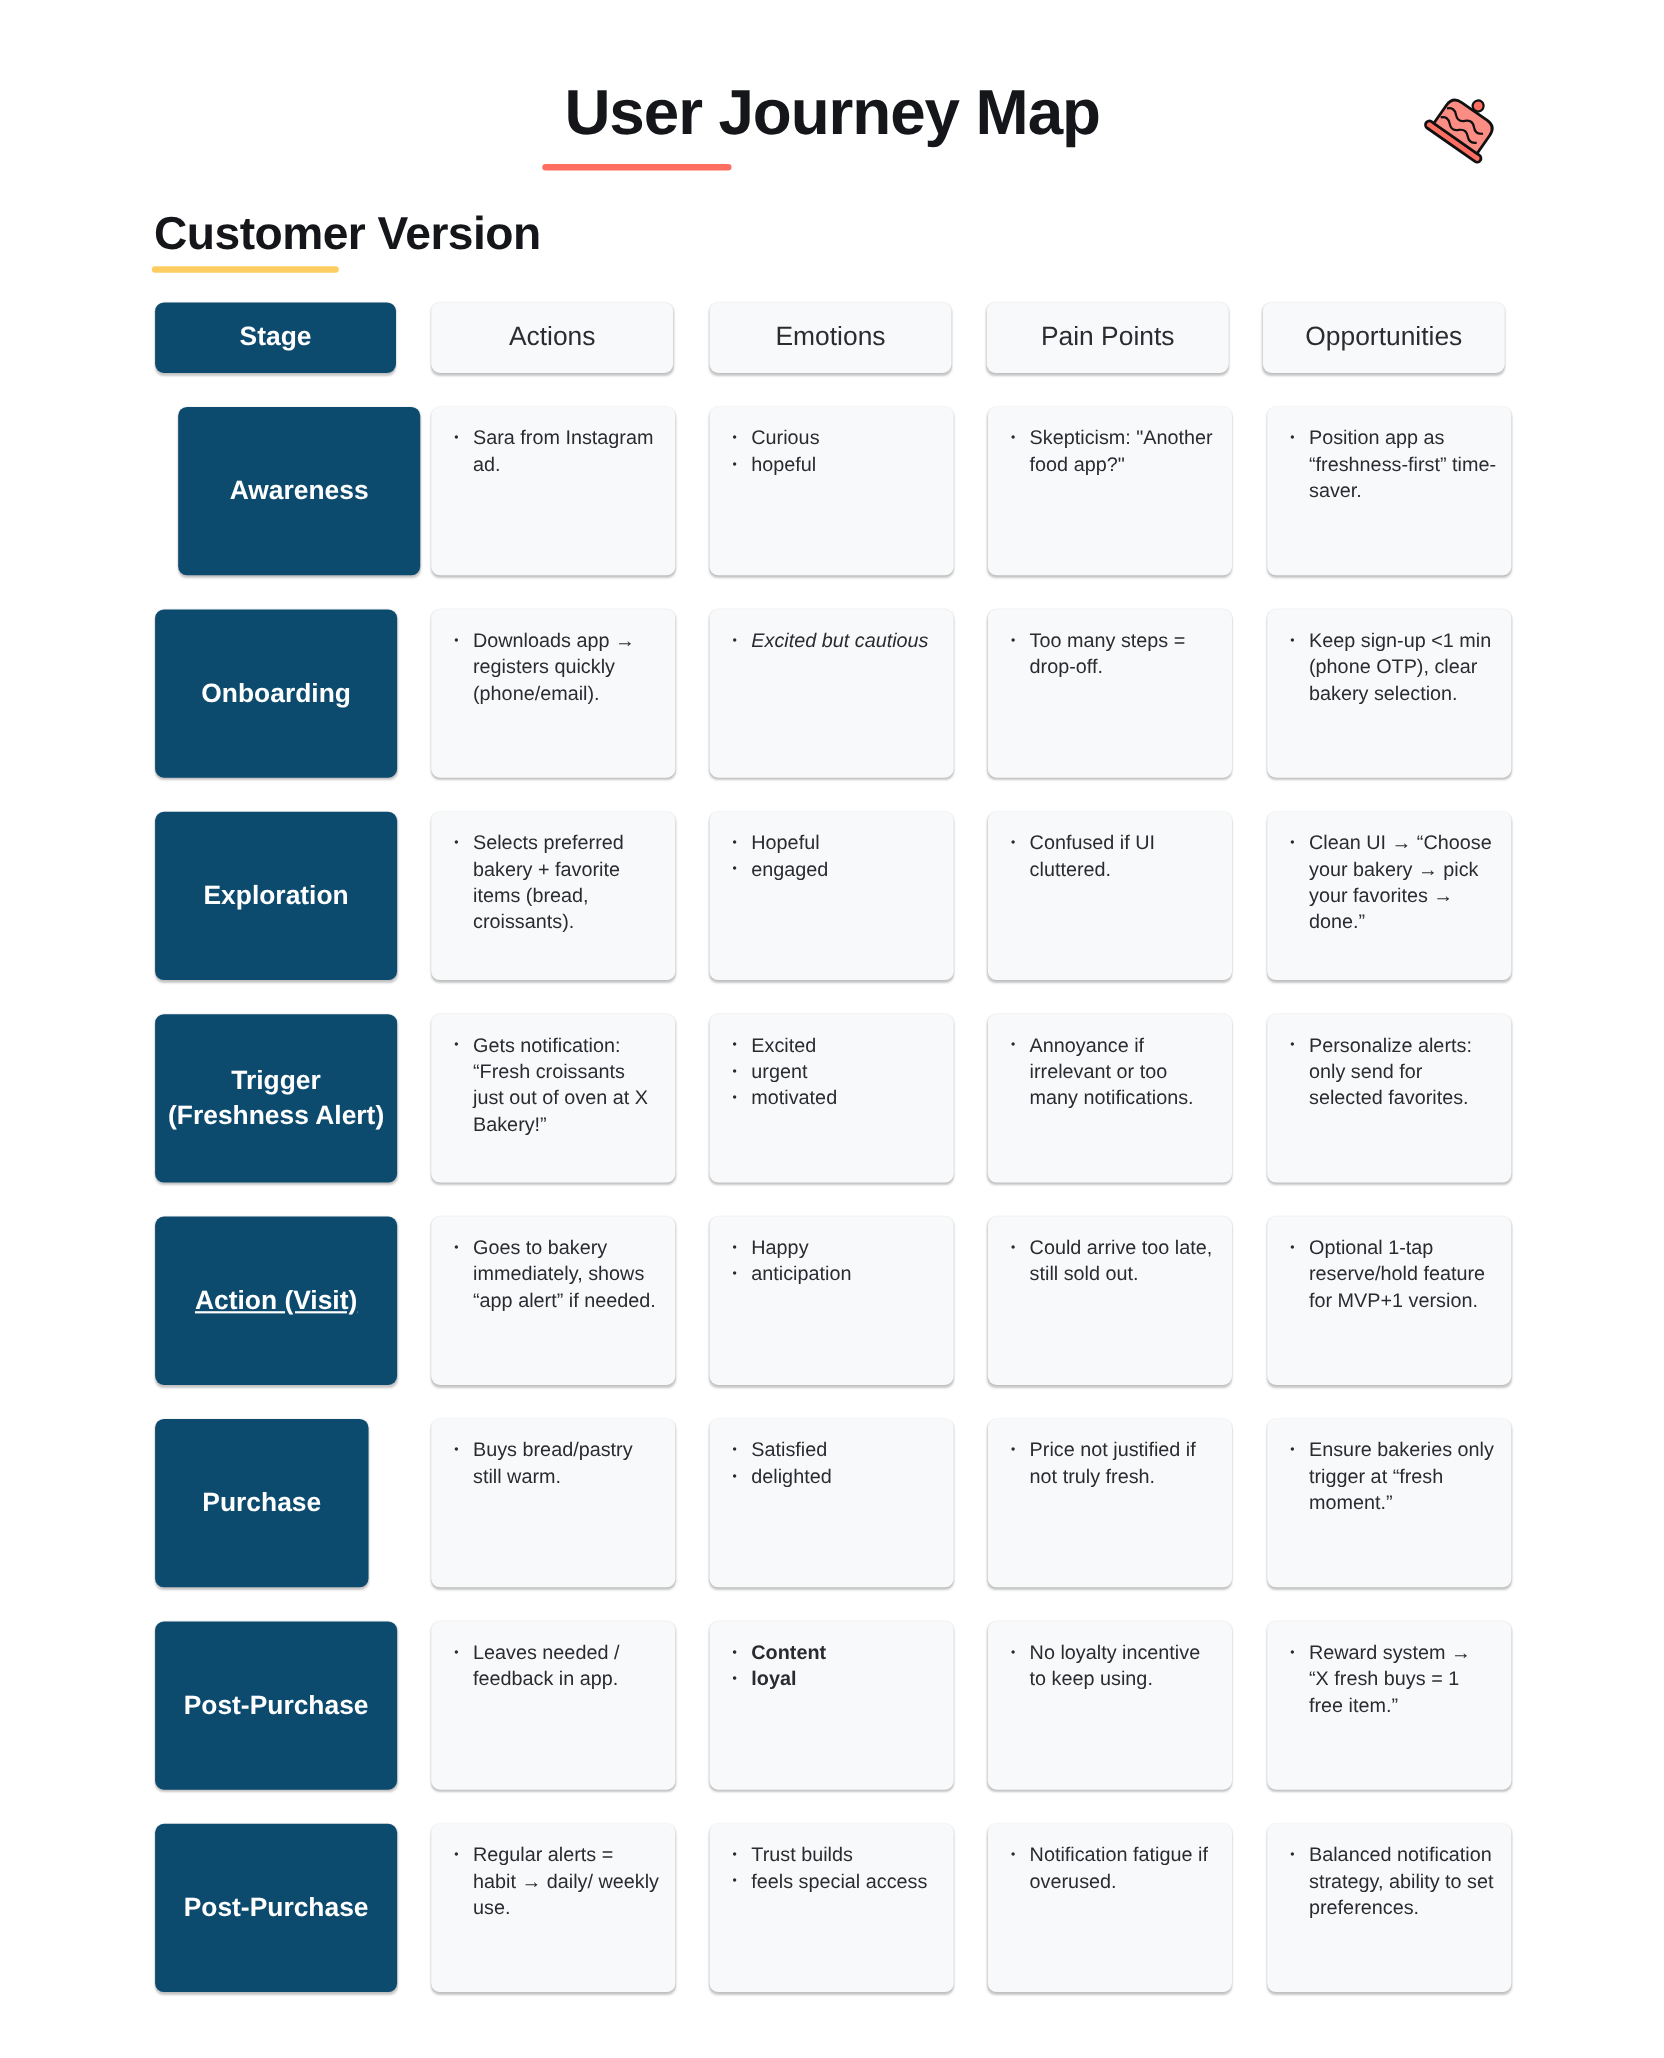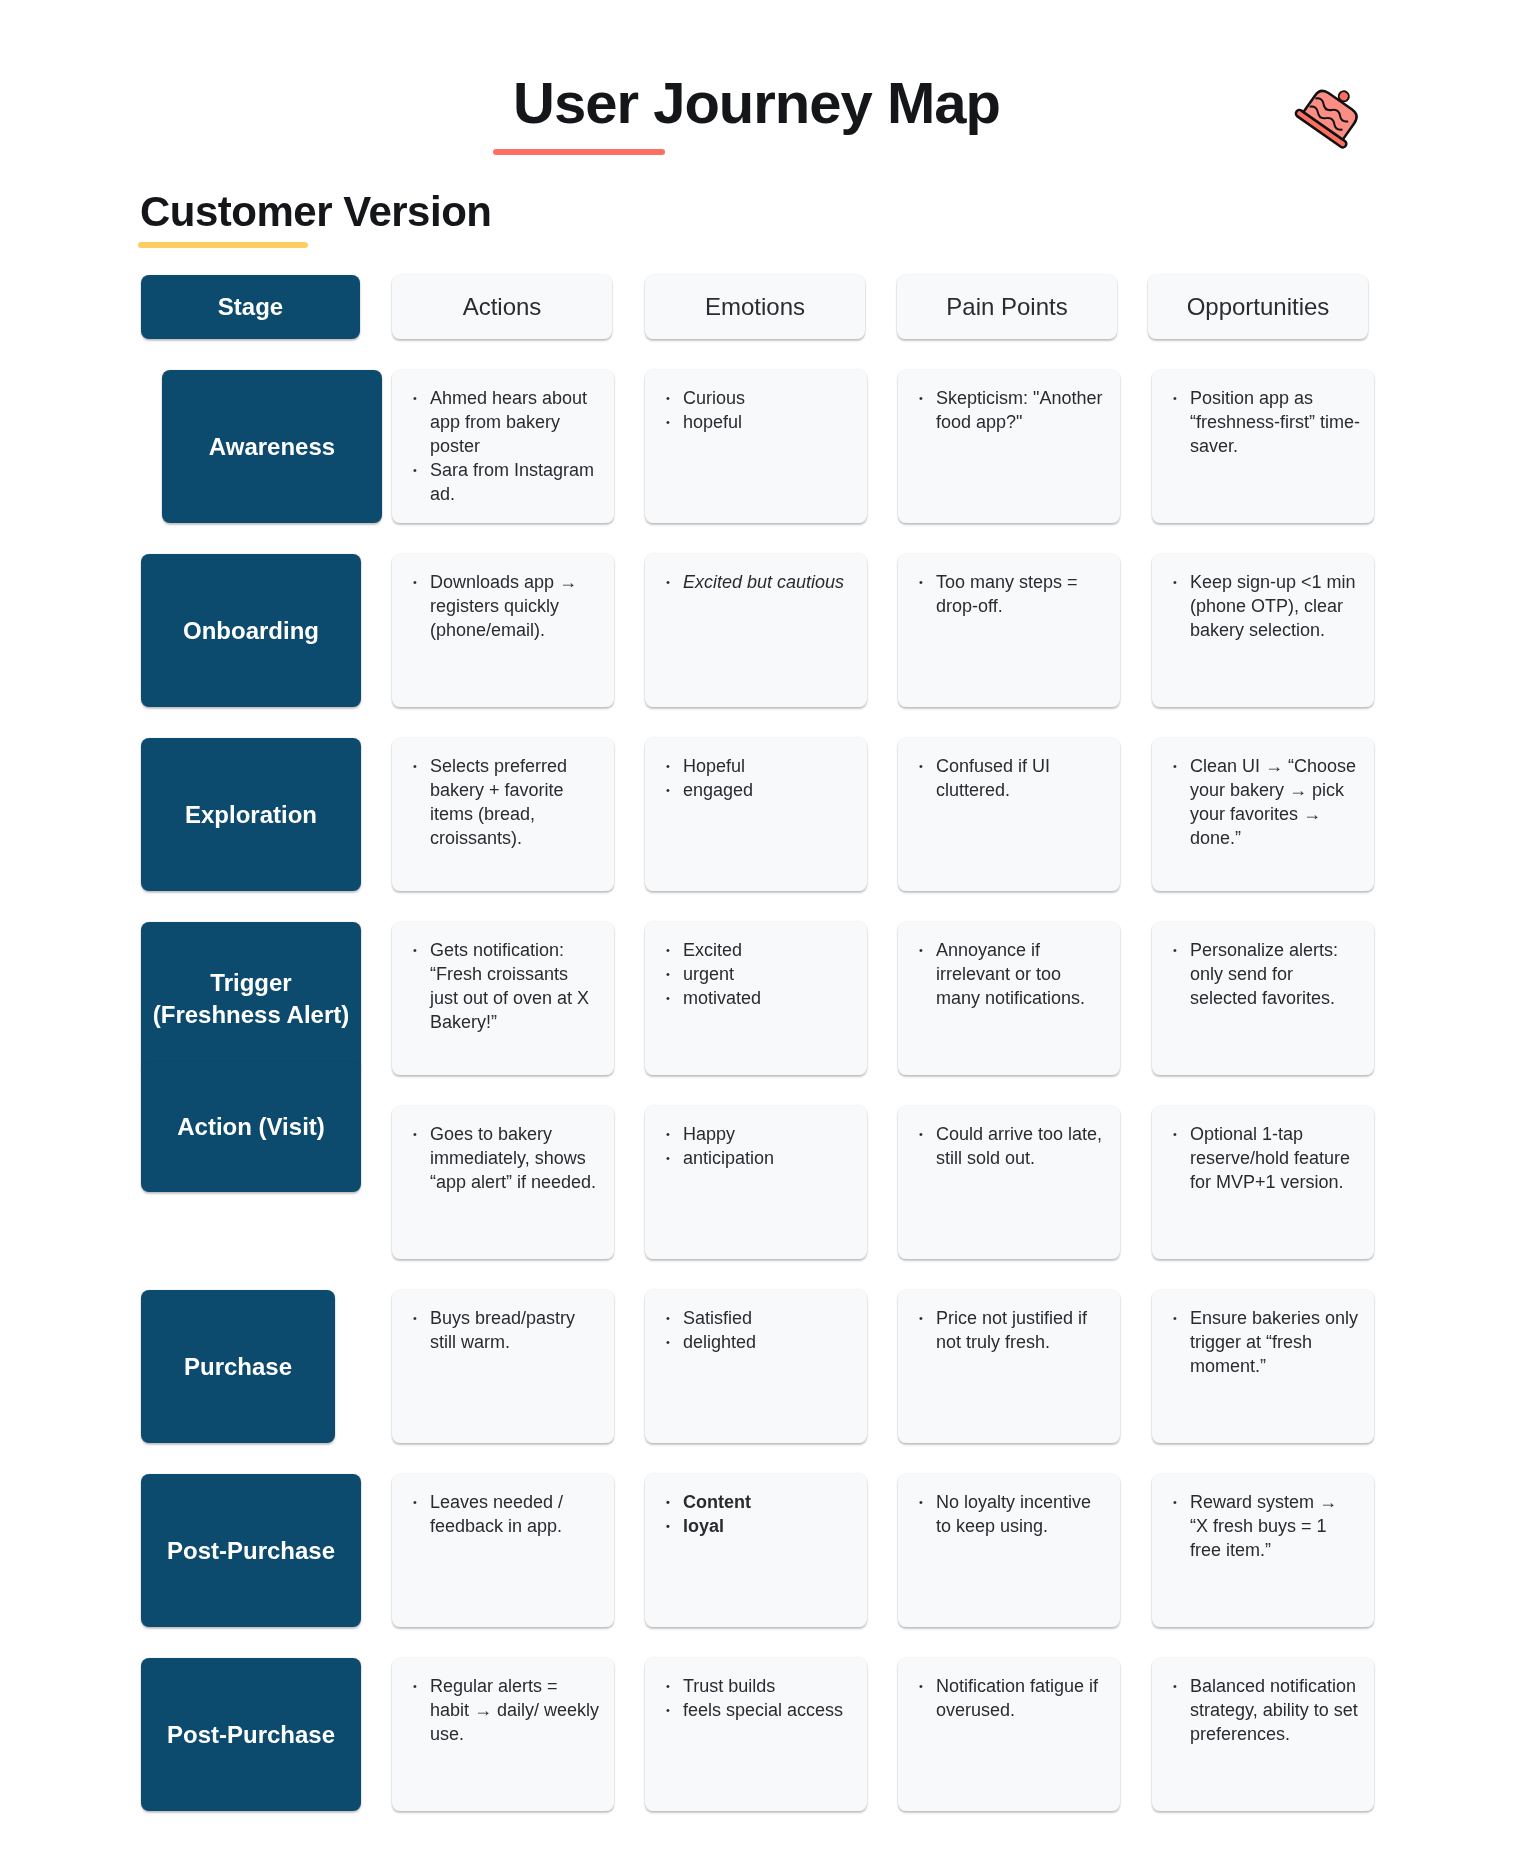--- a/index.html
+++ b/index.html
@@ -48,21 +48,20 @@
 <div class="card stage" style="left:141px;top:275px;width:219px;height:64px;">Stage</div>
 <div class="card head" style="left:392px;top:275px;width:220px;height:64px;">Actions</div>
 <div class="card head" style="left:645px;top:275px;width:220px;height:64px;">Emotions</div>
 <div class="card head" style="left:897px;top:275px;width:220px;height:64px;">Pain Points</div>
 <div class="card head" style="left:1148px;top:275px;width:220px;height:64px;">Opportunities</div>
 
 <div id="rows">
     <div class="card stage" style="left: 141px; top: 370px; width: 220px; height: 153px; margin-left: 21px;">Awareness</div>
     <div class="card cell" style="left: 392px; top: 370px; width: 222px; height: 153px;">
       <ul>
-        <li>Ahmed hears about app from bakery poster</li>
         <li>Sara from Instagram ad.</li>
       </ul>
     </div>
     <div class="card cell" style="left: 645px; top: 370px; width: 222px; height: 153px;">
       <ul>
         <li>Curious</li>
         <li>hopeful</li>
       </ul>
     </div>
     <div class="card cell" style="left: 898px; top: 370px; width: 222px; height: 153px;">
@@ -134,21 +133,21 @@
     <div class="card cell" style="left: 898px; top: 922px; width: 222px; height: 153px;">
       <ul>
         <li>Annoyance if irrelevant or too many notifications.</li>
       </ul>
     </div>
     <div class="card cell" style="left: 1152px; top: 922px; width: 222px; height: 153px;">
       <ul>
         <li>Personalize alerts: only send for selected favorites.</li>
       </ul>
     </div>
-    <div class="card stage" style="left: 141px; top: 1062px; width: 220px; height: 130px;">Action (Visit)</div>
+    <div class="card stage" style="left: 141px; top: 1106px; width: 220px; height: 153px; text-decoration: underline;">Action (Visit)</div>
     <div class="card cell" style="left: 392px; top: 1106px; width: 222px; height: 153px;">
       <ul>
         <li>Goes to bakery immediately, shows “app alert” if needed.</li>
       </ul>
     </div>
     <div class="card cell" style="left: 645px; top: 1106px; width: 222px; height: 153px;">
       <ul>
         <li>Happy</li>
         <li>anticipation</li>
       </ul>

